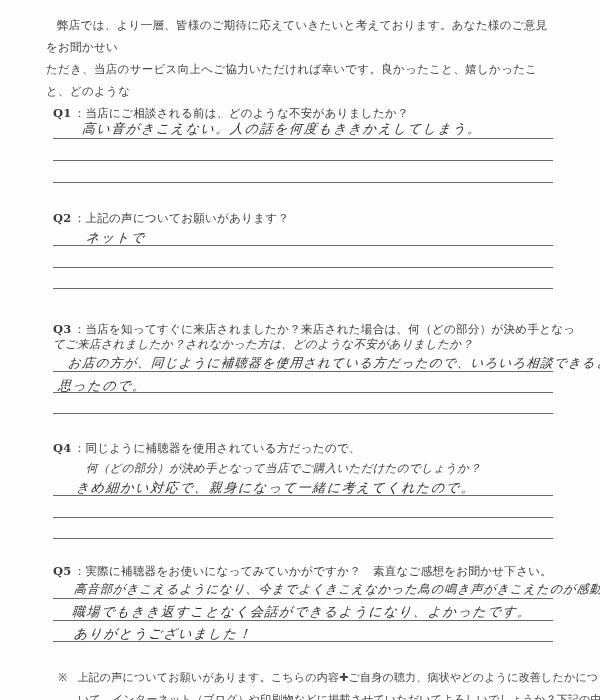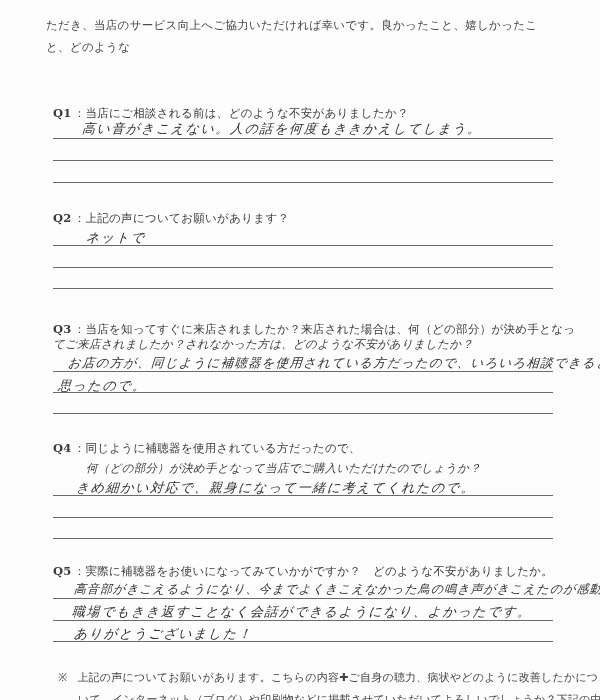--- a/index.html
+++ b/index.html
@@ -32,20 +32,21 @@
   .note {
     position:absolute; left:58px; top:667px; width:540px; font-size:11px; line-height:22px; color:#444; letter-spacing:0.2px;
   }
   .note p{ margin:0; white-space:nowrap; }
   .note .mark { margin-right:10px; }
 </style>
 </head>
 <body>
 
 <div class="intro">
+  <p class="l1">弊店では、より一層、皆様のご期待に応えていきたいと考えております。あなた様のご意見をお聞かせい</p>
   <p>ただき、当店のサービス向上へご協力いただければ幸いです。良かったこと、嬉しかったこと、どのような</p>
 </div>
 
 <div class="q" style="top:106px;">
   <b>Q1</b><span>：当店にご相談される前は、どのような不安がありましたか？</span>
 </div>
 <div class="hw" style="left:82px;top:120px;">高い音がきこえない。人の話を何度もききかえしてしまう。</div>
 <div class="rule" style="top:138px;"></div>
 <div class="rule" style="top:160px;"></div>
 <div class="rule" style="top:182px;"></div>
@@ -71,21 +72,21 @@
 <div class="q" style="top:441px;">
   <b>Q4</b><span>：同じように補聴器を使用されている方だったので、</span>
 </div>
 <div class="q2line" style="left:86px;top:461px;">何（どの部分）が決め手となって当店でご購入いただけたのでしょうか？</div>
 <div class="hw" style="left:76px;top:479px;">きめ細かい対応で、親身になって一緒に考えてくれたので。</div>
 <div class="rule" style="top:495px;"></div>
 <div class="rule" style="top:517px;"></div>
 <div class="rule" style="top:538px;"></div>
 
 <div class="q" style="top:564px;">
-  <b>Q5</b><span>：実際に補聴器をお使いになってみていかがですか？　どのような不安がありましたか。</span>
+  <b>Q5</b><span>：実際に補聴器をお使いになってみていかがですか？　素直なご感想をお聞かせ下さい。</span>
 </div>
 <div class="hw" style="left:74px;top:581px;font-size:12px;letter-spacing:1px;">高音部がきこえるようになり、今までよくきこえなかった鳥の鳴き声がきこえたのが感動しました。</div>
 <div class="rule" style="top:598px;"></div>
 <div class="hw" style="left:72px;top:603px;">職場でもきき返すことなく会話ができるようになり、よかったです。</div>
 <div class="rule" style="top:620px;"></div>
 <div class="hw" style="left:74px;top:625px;">ありがとうございました！</div>
 <div class="rule" style="top:641px;"></div>
 
 <div class="note">
   <p><span class="mark">※</span><span>上記の声についてお願いがあります。こちらの内容✚ご自身の聴力、病状やどのように改善したかにつ</span></p>

